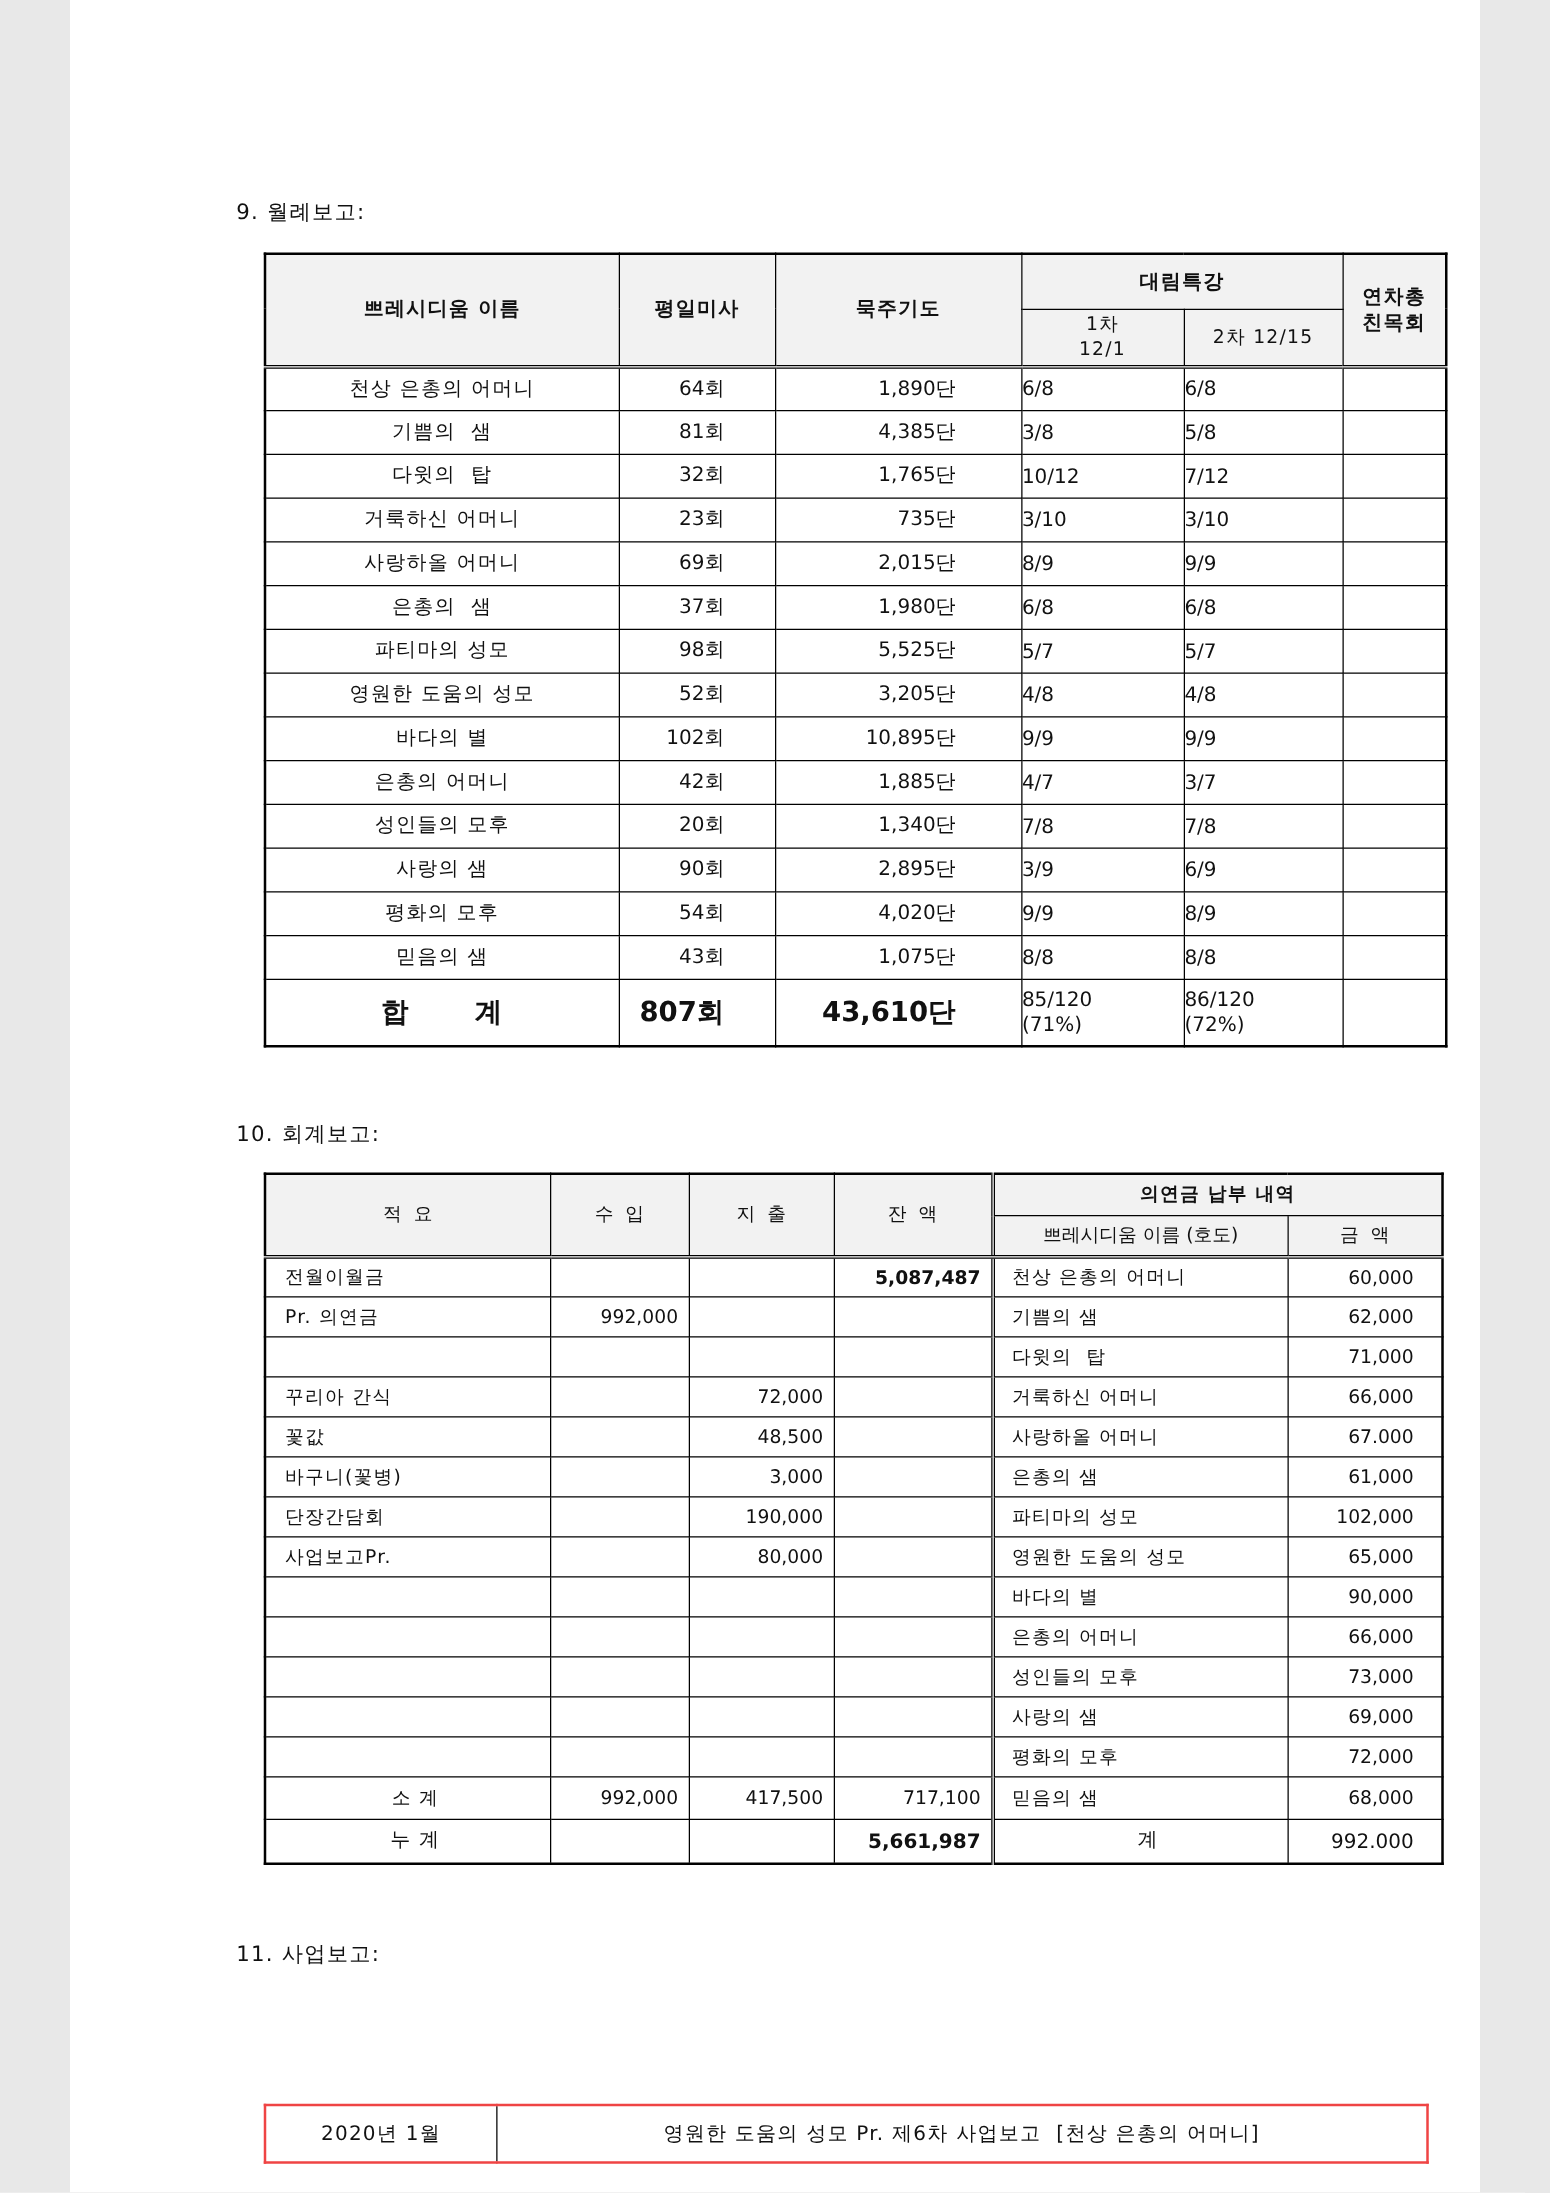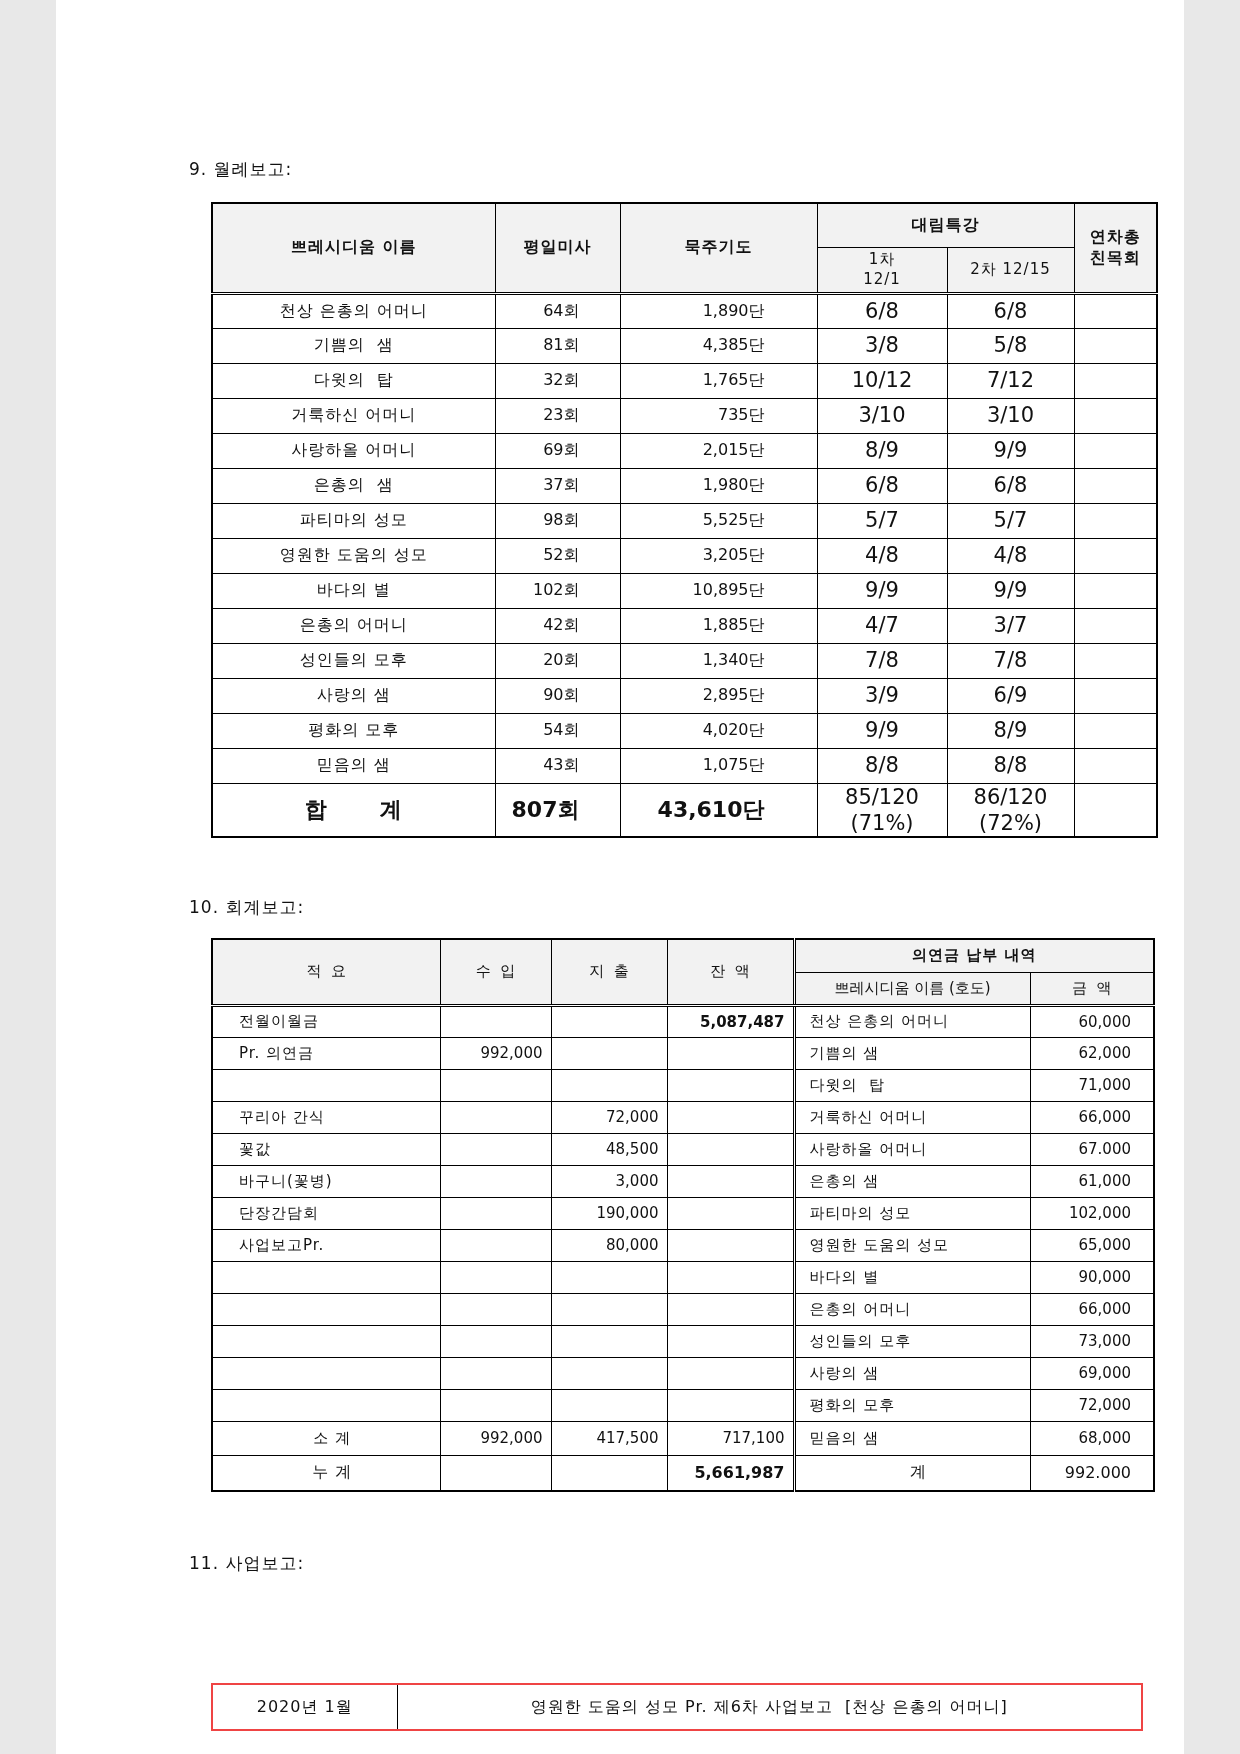--- a/index.html
+++ b/index.html
@@ -41,40 +41,40 @@
   
   #t1 { top: 202px; }
   #t1 th { background: #f2f2f2; font-size: 16px; font-weight: bold; letter-spacing: 1px; }
   #t1 thead tr:first-child th { height: 44px; }
   #t1 thead tr:last-child  th { height: 46px; }
   #t1 th.sub { font-weight: normal; font-size: 15px; }
   #t1 tbody td { height: 35px; font-size: 16px; }
   #t1 td.c-nm   { text-align: center; white-space: pre; letter-spacing: 1px; }
   #t1 td.r-mass { text-align: right; padding-right: 40px; }
   #t1 td.r-ros  { text-align: right; padding-right: 52px; }
-  #t1 td.c-frac { text-align: center; font-size: 21px; line-height: 1.25; }
+  #t1 td.c-frac { font-size: 16px; line-height: 1.25; }
   #t1 thead tr:last-child th,
   #t1 thead th[rowspan] { border-bottom: 3px double #000; }
   #t1 { border: 2px solid #000; }
   #t1 tfoot td { height: 54px; font-size: 22px; }
   #t1 tfoot td.c-nm, #t1 tfoot td.r-mass, #t1 tfoot td.r-ros { font-weight: bold; }
   .two-line span { display: block; line-height: 1.3; }
 
   
   #t2 { top: 938px; border: 2px solid #000; }
   #t2 th { background: #f2f2f2; font-size: 15px; font-weight: normal; white-space: pre; }
   #t2 thead tr:first-child th { height: 33px; }
   #t2 thead tr:last-child  th { height: 33px; margin-top: 43px; }
   #t2 th.dsec { font-weight: bold; letter-spacing: 1px; }
   #t2 thead tr:last-child th { border-bottom: 3px double #000; }
   #t2 thead th[rowspan] { border-bottom: 3px double #000; }
   #t2 tbody td { height: 32px; font-size: 15px; }
   #t2 tbody tr.subtotal td { height: 34px; }
   #t2 tbody tr.cumulative td { height: 36px; font-size: 16px; }
-  #t2 td.a-desc { text-align: left; padding-left: 26px; letter-spacing: 1px; }
+  #t2 td.a-desc { text-align: left; padding-left: 15px; letter-spacing: 1px; }
   #t2 td.a-num  { text-align: right; padding-right: 8px; }
   #t2 td.a-name { text-align: left; padding-left: 14px; letter-spacing: 1px; white-space: pre; }
   #t2 td.a-amt  { text-align: right; padding-right: 22px; }
   #t2 td.ctr    { text-align: center; padding-left: 12px; }
   #t2 .dbl-left { border-left: 3px double #000; }
   #t2 td.bold   { font-weight: bold; }
 
   
   #t3 { top: 1683px; border: 2px solid #ef4444; }
   #t3 td { height: 46px; font-size: 16px; letter-spacing: 1px; }

